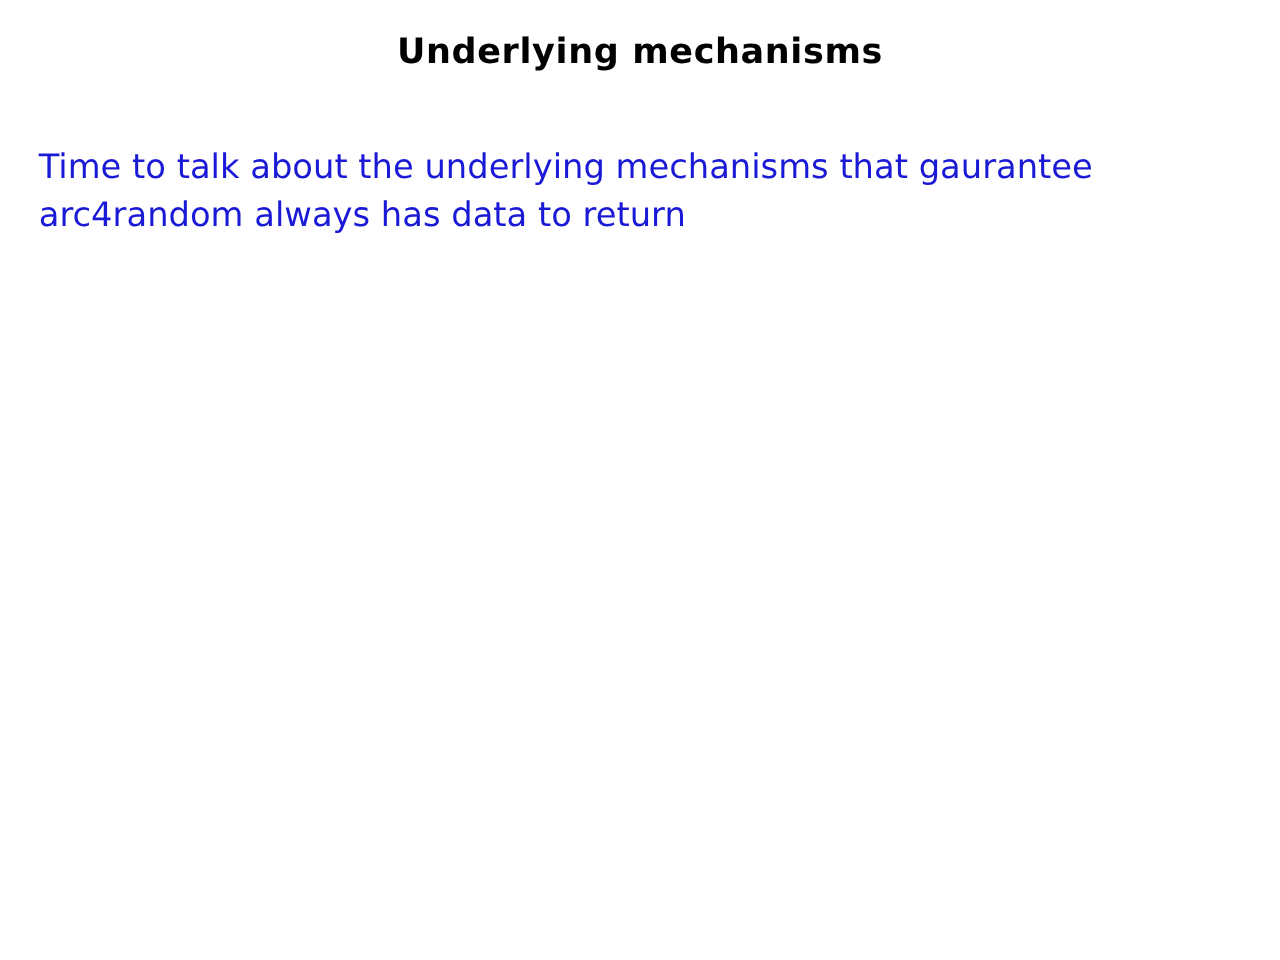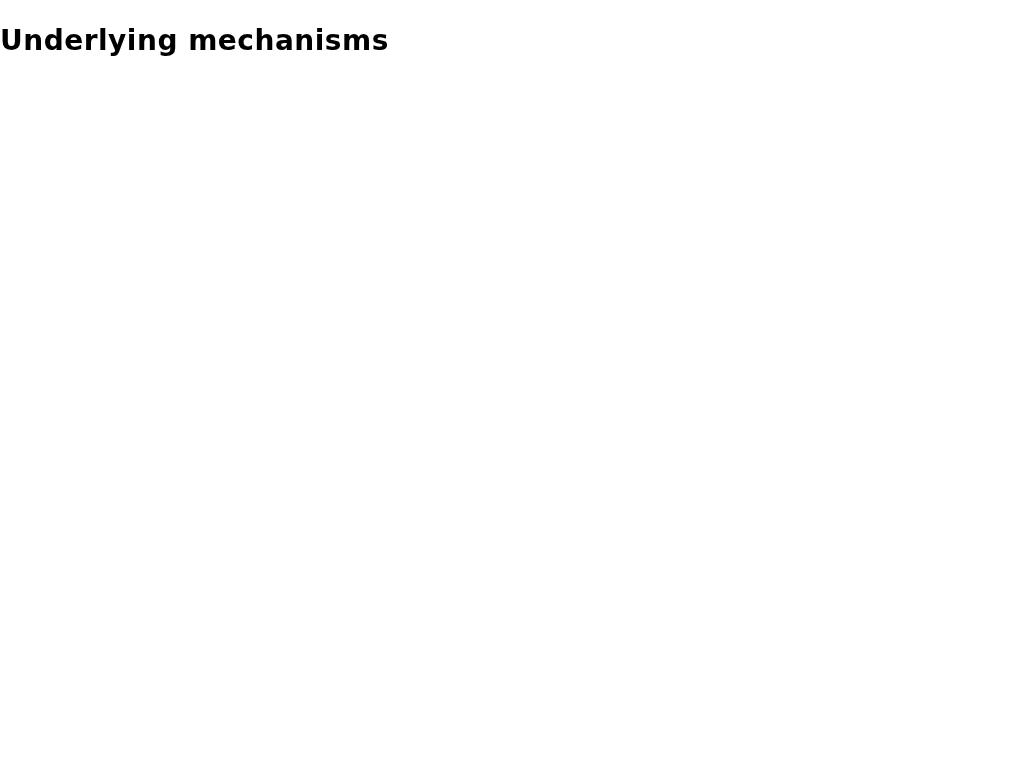--- a/index.html
+++ b/index.html
@@ -19,21 +19,21 @@
     position: relative;
     width: 1024px;
     height: 768px;
     background: var(--bg-color);
   }
   .slide-title {
     position: absolute;
     top: 24px;
     left: 0;
     width: 100%;
-    text-align: left;
+    text-align: center;
     font-size: 28px;
     font-weight: bold;
     color: var(--title-color);
     letter-spacing: 0.5px;
   }
   .slide-body {
     position: absolute;
     top: 114px;
     left: 31px;
     right: 40px;
@@ -44,13 +44,17 @@
   .body-line {
     white-space: nowrap;
   }
 </style>
 </head>
 <body>
 
 <div class="slide">
   <h1 class="slide-title">Underlying mechanisms</h1>
 
+  <div class="slide-body">
+    <div class="body-line">Time to talk about the underlying mechanisms that gaurantee</div>
+    <div class="body-line">arc4random always has data to return</div>
+  </div>
 </div>
 
 </body></html>

